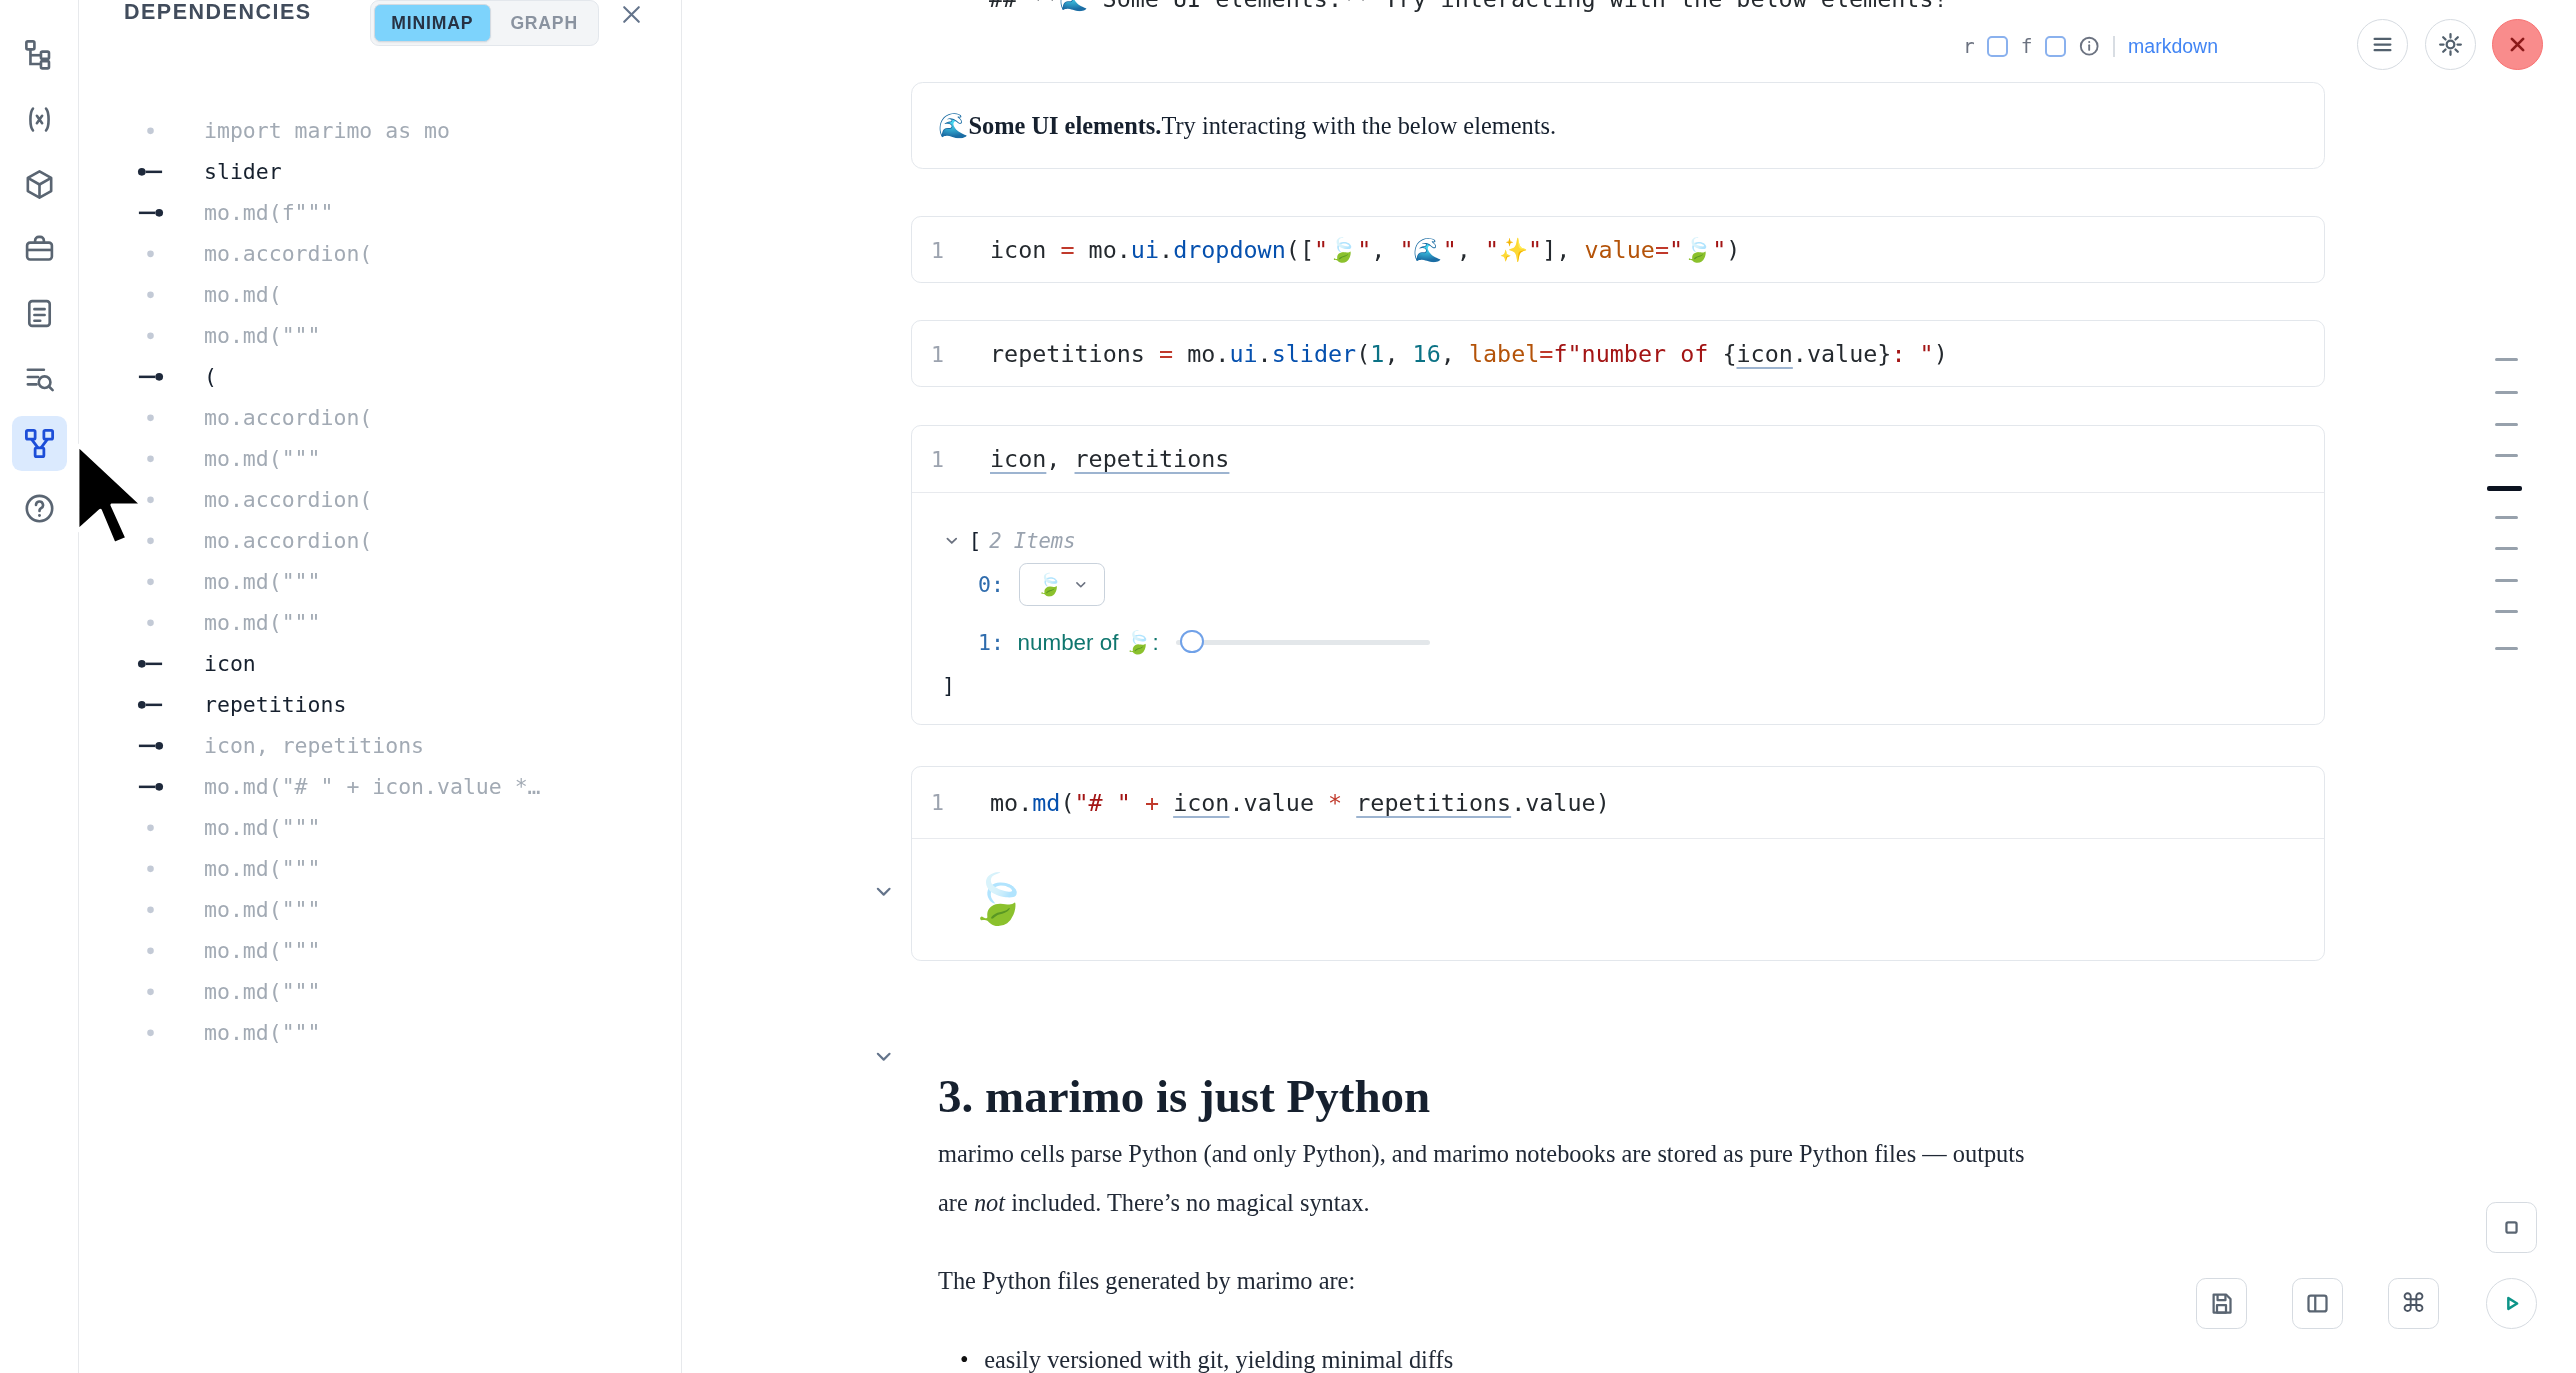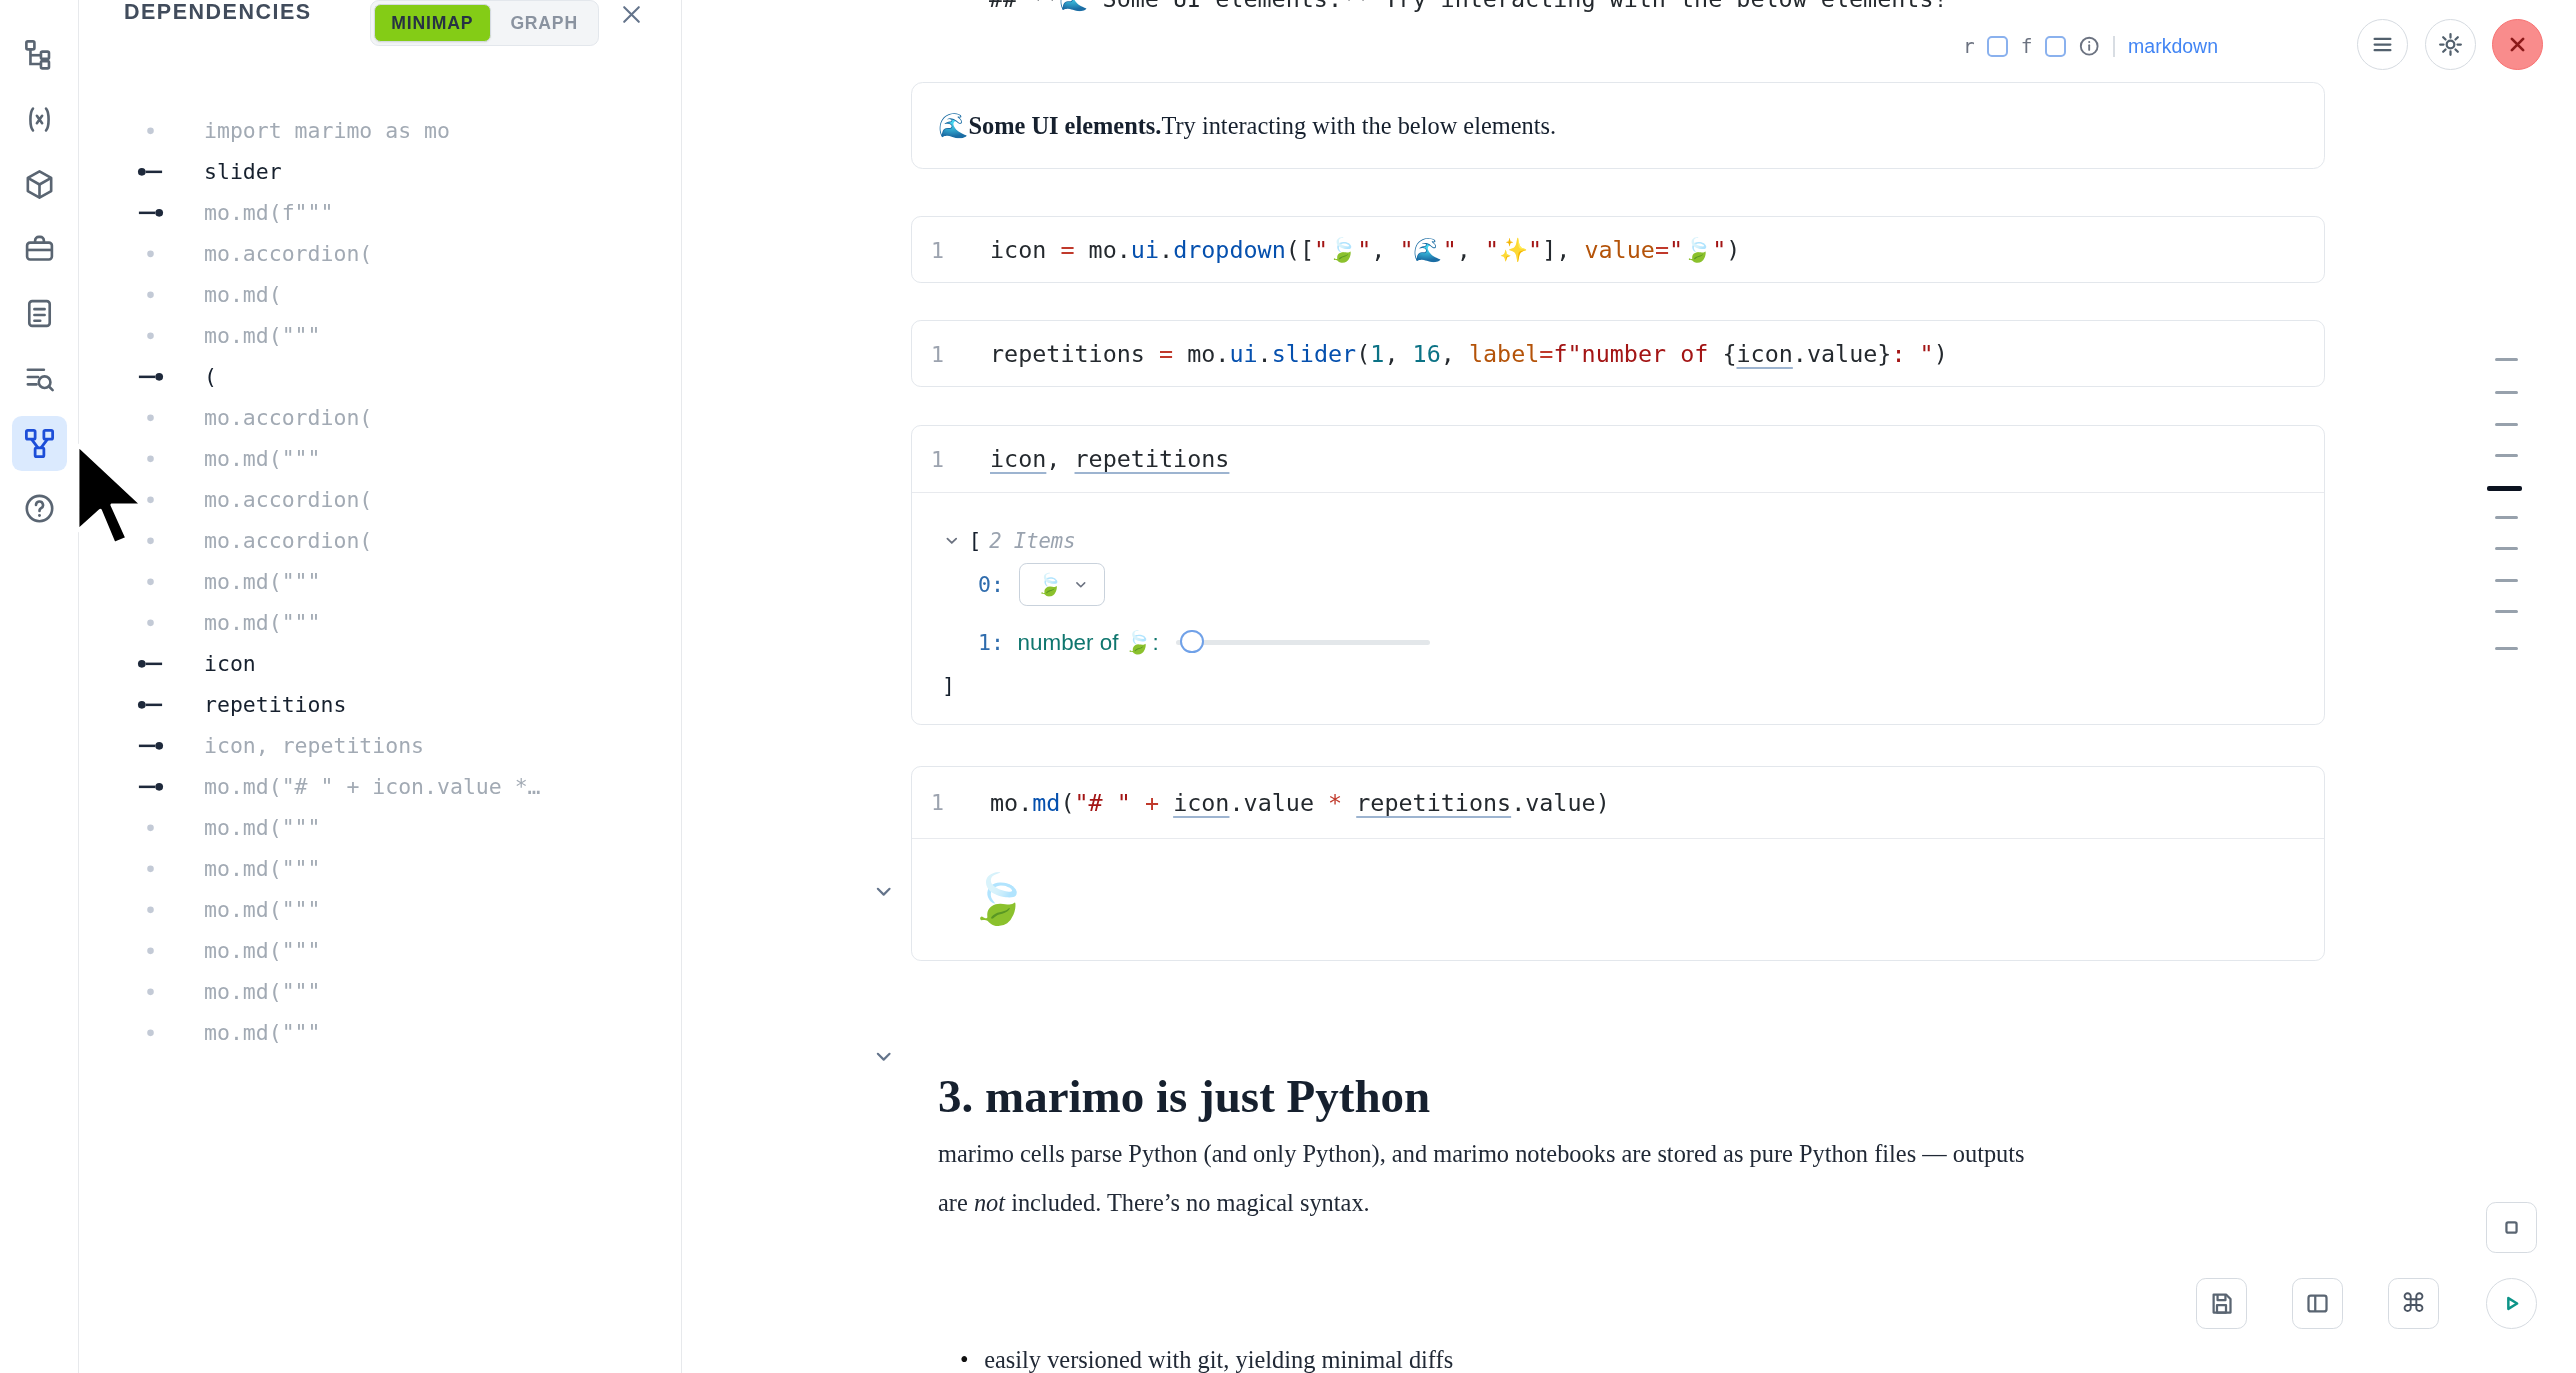--- a/index.html
+++ b/index.html
@@ -18,21 +18,21 @@
   .act-item{width:55px;height:55px;border-radius:9.8px;display:flex;align-items:center;justify-content:center;color:#5a6572;cursor:pointer;}
   .act-item.active{background:#dbeafe;color:#1d4ed8;}
   .act-item svg{width:35px;height:35px;}
 
   
   .dep-panel{position:absolute;left:79px;top:0;width:603px;height:1374px;border-right:1px solid #e7e9ec;background:#fff;box-sizing:border-box;z-index:4;}
   .dep-header{height:84px;display:flex;align-items:flex-start;padding:0 35px 0 45px;box-sizing:border-box;}
   .dep-title{font-size:21.5px;font-weight:700;letter-spacing:1.5px;color:#414c5c;}
   .seg-control{margin-left:auto;display:flex;background:#f3f5f7;border:1px solid #e3e7ec;border-radius:8.8px;padding:2.9px;gap:2px;}
   .seg{font-size:17.6px;font-weight:700;letter-spacing:0.8px;padding:7.8px 16.6px;border-radius:6.8px;color:#8a93a0;border:1px solid transparent;cursor:pointer;}
-  .seg.active{background:#84cc16;border-color:#d4dae1;color:#273244;box-shadow:0 1px 2px rgba(0,0,0,.06);}
+  .seg.active{background:#7dd3fc;border-color:#d4dae1;color:#273244;box-shadow:0 1px 2px rgba(0,0,0,.06);}
   .dep-close{margin-left:17.6px;width:29px;height:29px;display:flex;align-items:center;justify-content:center;color:#64748b;cursor:pointer;}
   .dep-list{position:absolute;left:0;top:110px;right:0;bottom:0;overflow:hidden;}
   .dep-row{height:41px;display:flex;align-items:center;padding-left:57px;cursor:pointer;}
   .dep-glyph{width:29px;display:flex;align-items:center;justify-content:flex-start;margin-right:39px;flex:none;}
   .dep-label{font-family:"DejaVu Sans Mono",monospace;font-size:21.5px;color:#a2aab4;white-space:pre;}
   .dep-label.dark{color:#16202e;}
 
   
   .top-clip{position:absolute;left:911px;top:0;width:1414px;height:15.6px;overflow:hidden;}
   .top-clip .clip-text{margin-top:-14.6px;padding-left:78px;font-family:"DejaVu Sans Mono",monospace;font-size:23.4px;color:#24292e;white-space:pre;}
@@ -463,20 +463,21 @@
     </svg>
   <svg class="collapse-chevron" style="left:872px;top:1045px;" viewBox="0 0 24 24" fill="none" stroke="currentColor" stroke-width="2.2" stroke-linecap="round" stroke-linejoin="round">
       <path d="M6 9l6 6 6-6"></path>
     </svg>
 
   <h2 class="md-heading">3. marimo is just Python</h2>
   <div class="md-para p1">
     <div>marimo cells parse Python (and only Python), and marimo notebooks are stored as pure Python files — outputs</div>
     <div><span>are </span><i>not</i><span> included. There’s no magical syntax.</span></div>
   </div>
+  <div class="md-para p2">The Python files generated by marimo are:</div>
   <div class="md-bullet">
     <span class="bullet-dot">•</span>
     <span>easily versioned with git, yielding minimal diffs</span>
   </div>
 </main>
 
 <div class="minimap">
     <div class="mm-line" style="top: 358px;"></div>
     <div class="mm-line" style="top: 391px;"></div>
     <div class="mm-line" style="top: 423px;"></div>

